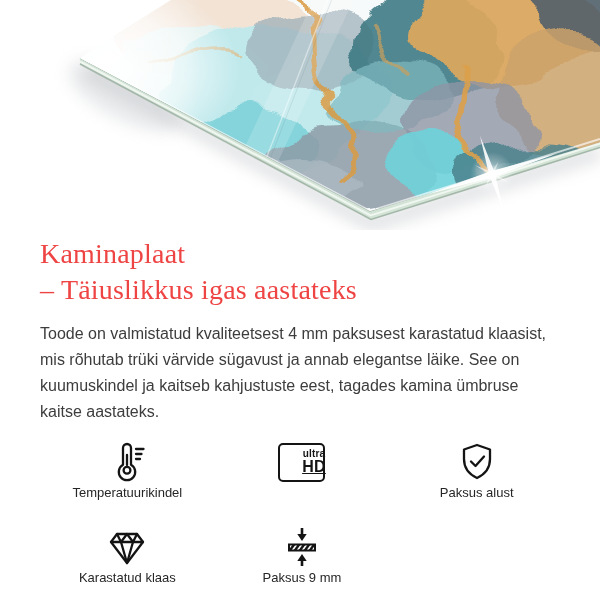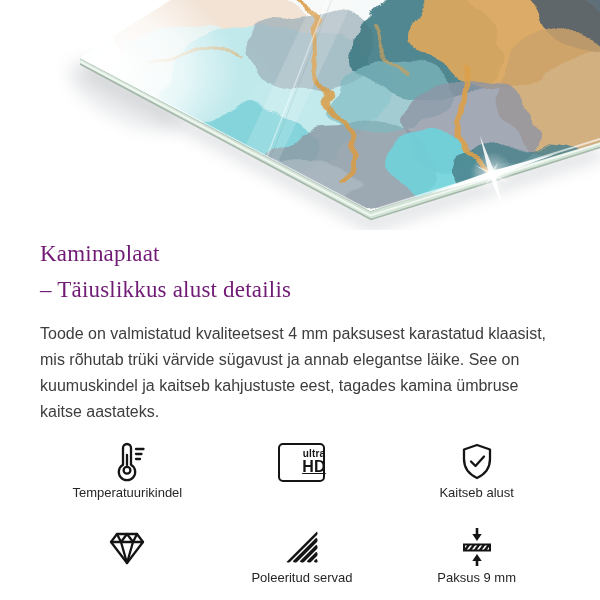--- a/index.html
+++ b/index.html
@@ -5,21 +5,21 @@
   * { margin:0; padding:0; box-sizing:border-box; }
   html,body { width:600px; height:600px; background:#ffffff; overflow:hidden;
               font-family:"Liberation Sans", sans-serif; }
   .page { position:relative; width:600px; height:600px; background:#ffffff; }
 
   .hero { position:absolute; top:0; left:0; width:600px; height:230px; }
 
   .content { position:absolute; top:230px; left:40px; width:524px; }
 
   h1.title { font-family:"Liberation Serif", serif; font-weight:400;
-             font-size:23px; line-height:36px; color:#701a75;
+             font-size:28px; line-height:36px; color:#ef4444;
              margin:6px 0 13px; letter-spacing:.2px; }
 
   p.intro { font-size:16px; line-height:26px; color:#3d3d3d; margin:0 0 14px; }
 
   .features { display:grid; grid-template-columns:1fr 1fr 1fr;
               row-gap:24px; margin-top:10px; }
   .feature { display:flex; flex-direction:column; align-items:center; }
   .feature .iconbox { height:46px; display:flex; align-items:center; justify-content:center; }
   .feature .flabel { font-size:13px; color:#262626; text-align:center; }
 
@@ -121,21 +121,21 @@
         <g transform="rotate(27.5)" opacity=".55">
           <polygon points="-20,0 0,-1.6 20,0 0,1.6" fill="#ffffff"></polygon>
           <polygon points="0,-14 1.6,0 0,14 -1.6,0" fill="#ffffff"></polygon>
         </g>
         <circle r="2.6" fill="#ffffff"></circle>
       </g>
     </svg>
   </div>
 
   <div class="content">
-    <h1 class="title"><span>Kaminaplaat</span><br><span>– Täiuslikkus alust detailis</span></h1>
+    <h1 class="title"><span>Kaminaplaat</span><br><span>– Täiuslikkus igas aastateks</span></h1>
 
     <p class="intro">Toode on valmistatud kvaliteetsest 4 mm paksusest karastatud klaasist, mis rõhutab trüki värvide sügavust ja annab elegantse läike. See on kuumuskindel ja kaitseb kahjustuste eest, tagades kamina ümbruse kaitse aastateks.</p>
 
     <div class="features">
 
       <div class="feature">
         <div class="iconbox">
           <svg class="fic" width="44" height="44" viewBox="0 0 44 44">
             <path d="M18,8 A4,4 0 0 1 26,8 L26,24.8 A8.2,8.2 0 1 1 18,24.8 Z"></path>
             <line x1="22" y1="15" x2="22" y2="25"></line>
@@ -157,53 +157,35 @@
         </div>
       </div>
 
       <div class="feature">
         <div class="iconbox">
           <svg class="fic" width="44" height="44" viewBox="0 0 44 44">
             <path d="M22,5 L35,9.5 L35,19 C35,28 29.5,34.5 22,38 C14.5,34.5 9,28 9,19 L9,9.5 Z"></path>
             <path d="M16,21.5 L20.5,26 L29,16.5"></path>
           </svg>
         </div>
-        <div class="flabel">Kaitseb alust</div>
+        <div class="flabel">Paksus alust</div>
       </div>
 
       <div class="feature">
         <div class="iconbox">
           <svg class="fic" width="44" height="44" viewBox="0 0 44 44">
             <path d="M12,9 L32,9 L38,17 L22,38 L6,17 Z"></path>
             <path d="M6,17 L38,17"></path>
             <path d="M12,9 L16,17 L22,9 L28,17 L32,9"></path>
             <path d="M16,17 L22,38 L28,17"></path>
           </svg>
         </div>
-      </div>
-
-      <div class="feature">
-        <div class="iconbox">
-          <svg width="44" height="44" viewBox="0 0 44 44">
-            <defs>
-                <clipPath id="triclip">
-                  <polygon points="6,37.5 37.5,6 37.5,37.5"></polygon>
-                </clipPath>
-              </defs>
-            <g clip-path="url(#triclip)" stroke="#141414" stroke-width="3.6">
-              <line x1="7" y1="37.5" x2="37.5" y2="7"></line>
-              <line x1="14" y1="37.5" x2="37.5" y2="14"></line>
-              <line x1="21" y1="37.5" x2="37.5" y2="21"></line>
-              <line x1="28" y1="37.5" x2="37.5" y2="28"></line>
-              <line x1="35" y1="37.5" x2="37.5" y2="35"></line>
-            </g>
-          </svg>
-        </div>
-        <div class="flabel">Poleeritud servad</div>
-      </div>
+        <div class="flabel">Karastatud klaas</div>
+      </div>
+
 
       <div class="feature">
         <div class="iconbox">
           <svg width="44" height="44" viewBox="0 0 44 44">
             <defs>
                 <clipPath id="barclip">
                   <rect x="9" y="19.5" width="26" height="6"></rect>
                 </clipPath>
               </defs>
             <g clip-path="url(#barclip)" stroke="#141414" stroke-width="2.4">

